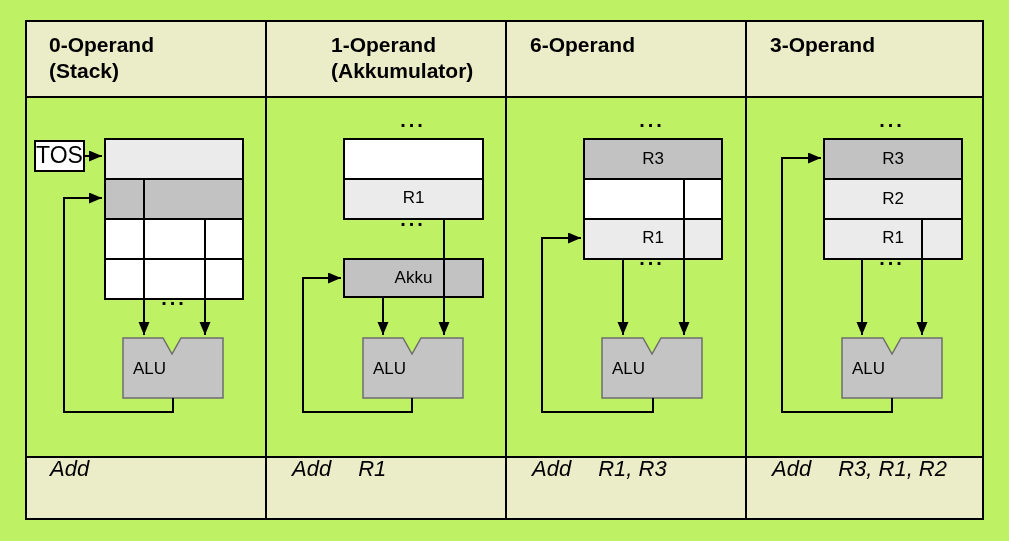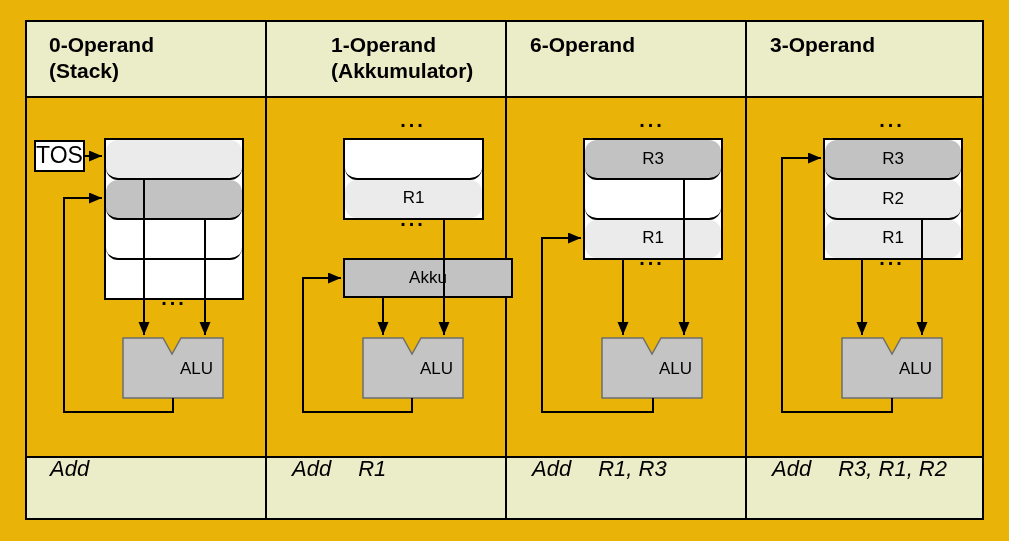--- a/index.html
+++ b/index.html
@@ -1,44 +1,44 @@
 <!DOCTYPE html>
 <html style="--header_bg: #ebedc8; --cell_light: #ebebeb; --cell_dark: #c2c2c2; --alu_fill: #c4c4c4; --alu_border: #6e6e6e; --line_color: #000000;"><head>
 <meta charset="utf-8">
 <style>
   html,body{margin:0;padding:0;background:#fff;}
-  .stage{position:relative;width:1009px;height:541px;background:#eab308;
+  .stage{position:relative;width:1009px;height:541px;background:#bef264;
          font-family:"Liberation Sans",sans-serif;color:#000;overflow:hidden;}
   .abs{position:absolute;}
   
   .band-header{left:25px;top:20px;width:959px;height:76px;background:var(--header_bg,#ebedc8);}
   .band-footer{left:25px;top:456px;width:959px;height:64px;background:var(--header_bg,#ebedc8);}
   .hline{background:#000;height:2px;}
   .vline{background:#000;width:2px;}
   .frame{left:25px;top:20px;width:959px;height:500px;border:2px solid #000;
          box-sizing:border-box;z-index:9;pointer-events:none;}
   
   .hdr{top:32px;font-size:21px;font-weight:bold;line-height:26px;z-index:3;}
   .instr{top:456px;height:48px;display:flex;font-size:22px;z-index:3;font-style:italic;}
   .instr .operands{margin-left:27px;}
   
   .regbox{border:2px solid #000;box-sizing:border-box;background:#fff;z-index:2;}
   .cell{height:40px;box-sizing:border-box;border-bottom:2px solid #000;
-        text-align:center;line-height:38px;font-size:17px;border-radius:12px;}
+        text-align:center;line-height:38px;font-size:17px;}
   .cell:last-child{border-bottom:none;height:38px;line-height:36px;}
   .shade-white{background:#ffffff;}
   .shade-light{background:var(--cell_light,#ebebeb);}
   .shade-dark{background:var(--cell_dark,#c2c2c2);}
   .tosbox{left:34px;top:140px;width:51px;height:32px;border:2px solid #000;box-sizing:border-box;
           background:#fff;text-align:center;line-height:27px;font-size:23px;z-index:3;}
-  .akku{left:343px;top:258px;width:170px;height:40px;border:2px solid #000;box-sizing:border-box;
+  .akku{left:343px;top:258px;width:141px;height:40px;border:2px solid #000;box-sizing:border-box;
         background:var(--cell_dark,#c2c2c2);text-align:center;line-height:35px;font-size:17px;z-index:3;}
   .dots{width:60px;text-align:center;font-weight:bold;font-size:20px;line-height:20px;
         letter-spacing:3px;z-index:3;}
-  .alulabel{width:80px;top:356px;height:26px;text-align:right;line-height:26px;
+  .alulabel{width:80px;top:356px;height:26px;text-align:left;line-height:26px;
             font-size:17px;z-index:7;}
   .overlay{position:absolute;left:0;top:0;z-index:6;pointer-events:none;}
   .overlay path.wire{fill:none;stroke:var(--line_color,#000);stroke-width:2;}
   .overlay path.alu{fill:var(--alu_fill,#c4c4c4);stroke:var(--alu_border,#6e6e6e);stroke-width:1.5;}
 </style>
 </head>
 <body>
 
 <div class="stage">
 

